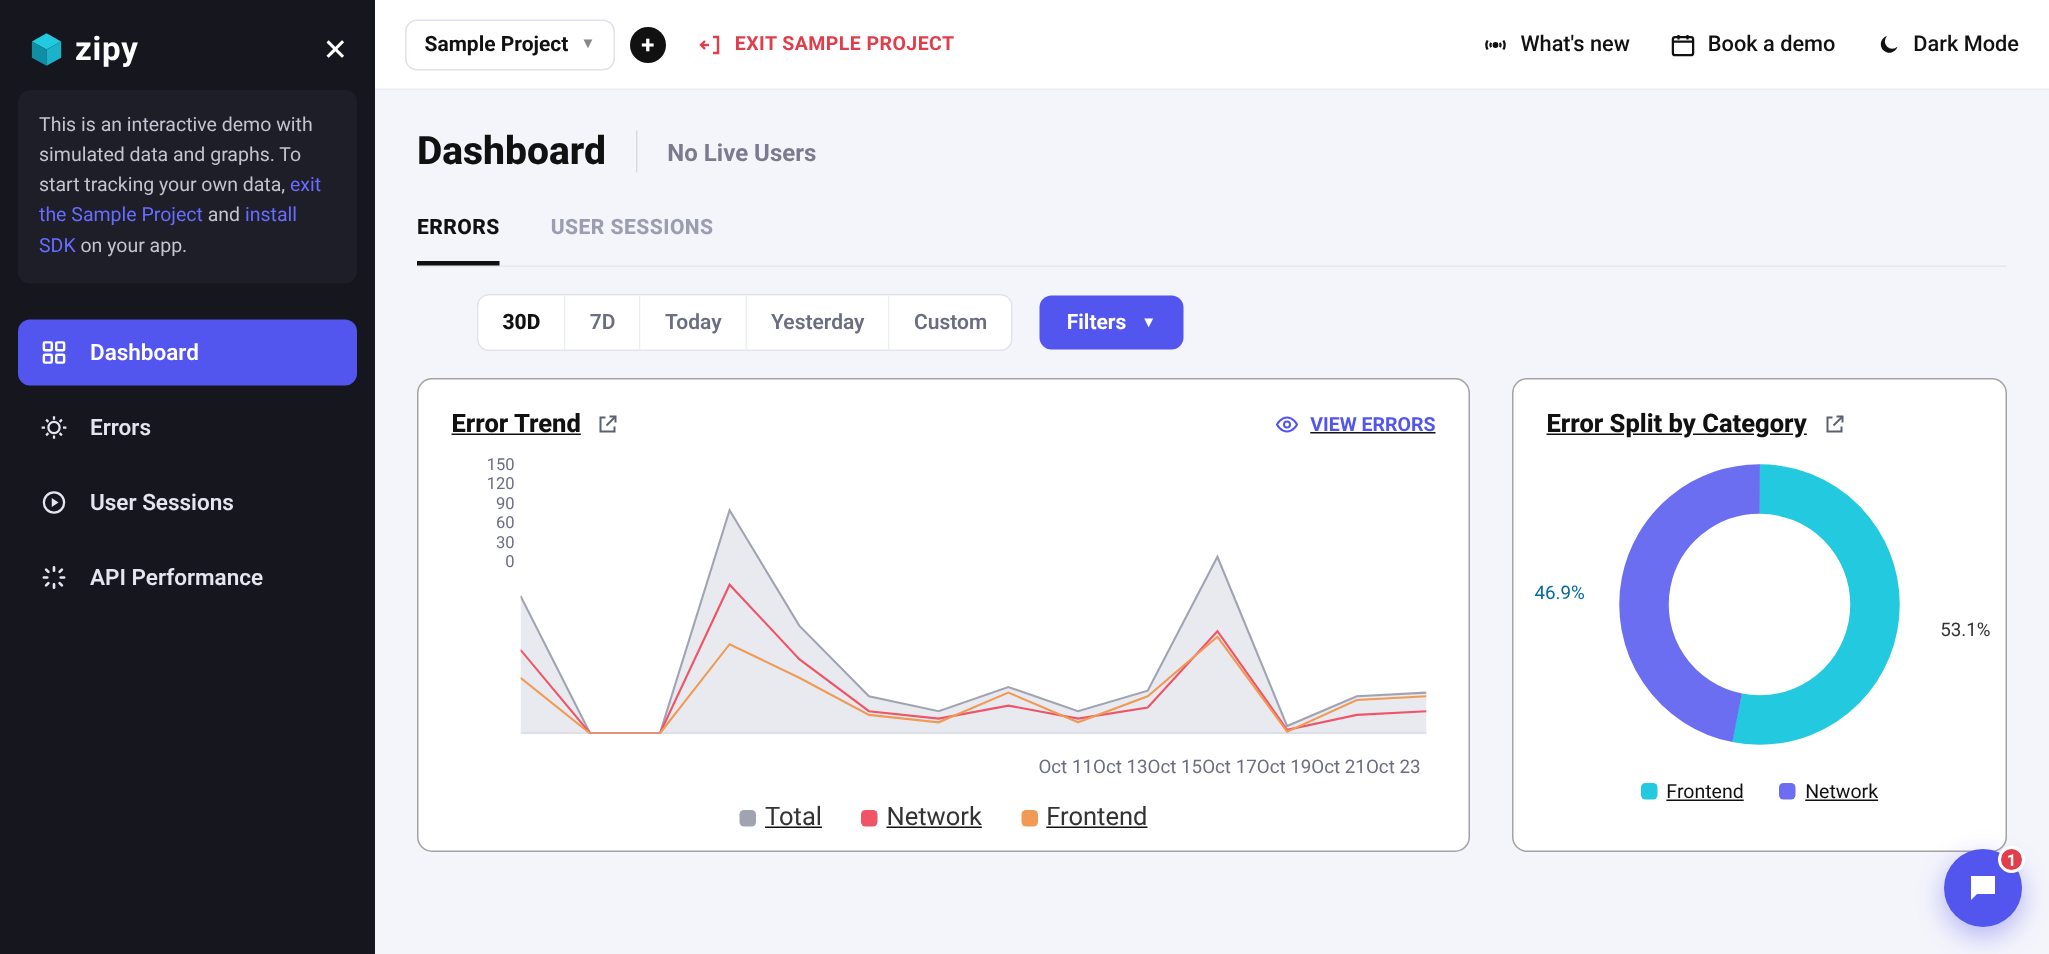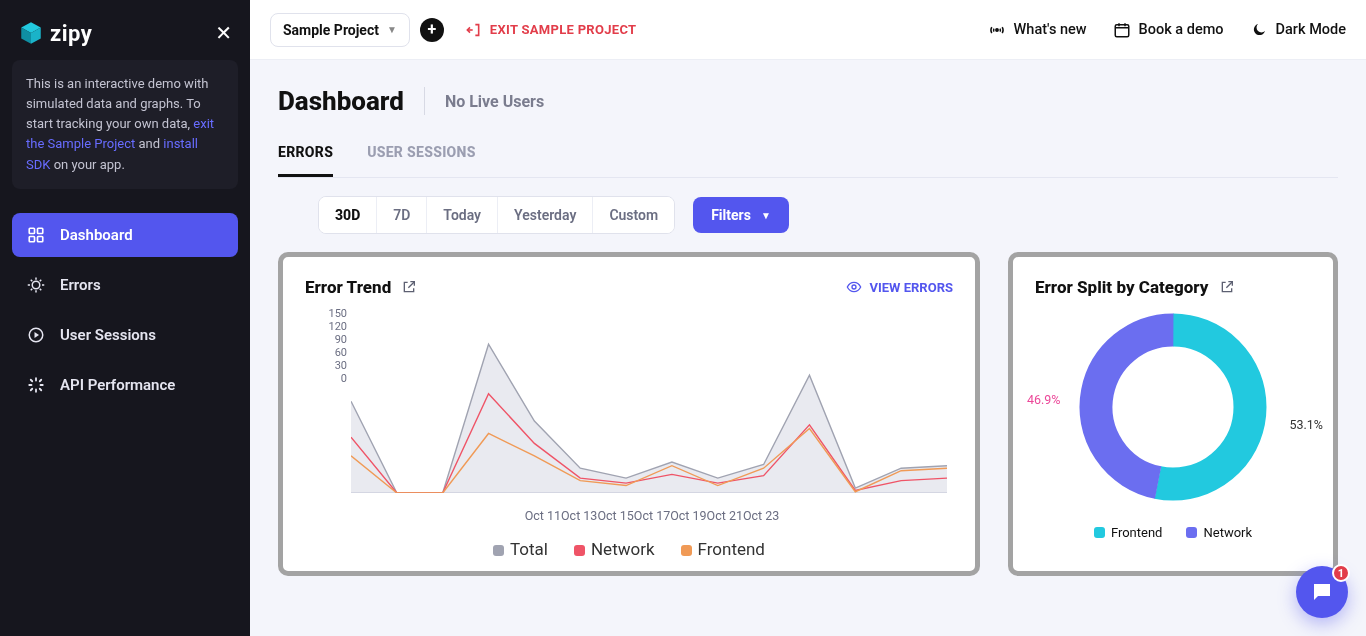--- a/index.html
+++ b/index.html
@@ -43,37 +43,37 @@
 
   .controls { display: flex; align-items: center; gap: 18px; padding: 18px 28px 10px 28px; }
   .seg { display: flex; border: 1px solid #e0e2ec; border-radius: 8px; overflow: hidden; background: #fff; margin-left: 40px; }
   .seg button { border: none; background: #fff; padding: 10px 16px; font-size: 14px; color: #6b6e82; cursor: pointer; border-right: 1px solid #eceef5; font-family: inherit; font-weight:600;}
   .seg button:last-child { border-right: none; }
   .seg button.active { color: #111; font-weight: 800; }
   .filters-btn { background: #5356ee; color: #fff; border: none; border-radius: 8px; padding: 10px 18px; font-size: 14px; font-weight: 700; display: flex; align-items: center; gap: 10px; cursor: pointer; font-family: inherit; }
 
   
   .cards { display: flex; gap: 28px; padding: 8px 28px 20px 28px; }
-  .card { background: #fff; border-radius: 10px; border: 5px solid #a3a3a3; padding: 20px 22px 12px 22px; }
+  .card { background: #fff; border-radius: 10px; border: 1px solid #a3a3a3; padding: 20px 22px 12px 22px; text-decoration: underline; }
   .card-left { flex: 1 1 690px; min-width: 0; }
   .card-right { width: 330px; }
   .card-title-row { display: flex; align-items: center; justify-content: space-between; margin-bottom: 6px; }
   .card-title { display: flex; align-items: center; gap: 10px; font-weight: 800; font-size: 17px; }
   .view-errors { display: flex; align-items: center; gap: 8px; color: #5356ee; font-weight: 700; font-size: 13px; cursor: pointer; }
 
   .chart-area { position: relative; height: 230px; }
   .y-axis { position: absolute; left: 0; top: 4px; bottom: 40px; width: 42px; display: flex; flex-direction: column; justify-content: flex-start; align-items: flex-end; font-size: 11px; color: #6b6e82; }
   .plot { position: absolute; left: 46px; right: 6px; top: 4px; bottom: 40px; }
-  .x-axis { position: absolute; left: 46px; right: 0; bottom: 10px; display: flex; justify-content: center; font-size: 12.5px; color: #6b6e82; }
+  .x-axis { position: absolute; left: 46px; right: 10px; bottom: 10px; display: flex; justify-content: flex-end; font-size: 12.5px; color: #6b6e82; }
   .legend-row { display: flex; justify-content: center; gap: 26px; font-size: 17px; color: #333; padding-top: 6px; }
   .swatch { display:inline-block; width:11px; height:11px; border-radius:3px; margin-right:6px; vertical-align:-1px; }
 
   .donut-wrap { display:flex; flex-direction:column; align-items:center; }
   .donut-labels { position: relative; width: 100%; }
-  .lbl-left { position:absolute; left:-8px; top:95px; font-size:12.5px; color:#ec4899; }
+  .lbl-left { position:absolute; left:-8px; top:95px; font-size:12.5px; color:#0369a1; }
   .lbl-right { position:absolute; right:-12px; top:120px; font-size:12.5px; color:#333; }
   .donut-legend { display:flex; gap:24px; font-size:13px; margin-top:8px; }
 
   
   .chat-bubble { position: fixed; right: 18px; bottom: 18px; width: 52px; height: 52px; border-radius: 50%; background: #5356ee; display:flex; align-items:center; justify-content:center; box-shadow: 0 6px 18px rgba(83,86,238,.4); cursor:pointer; }
   .chat-badge { position:absolute; top:-2px; right:-2px; background:#e23d4a; color:#fff; font-size:11px; font-weight:700; border-radius:50%; width:18px; height:18px; display:flex; align-items:center; justify-content:center; border:2px solid #fff;}
 </style>
 </head>
 <body>
 

